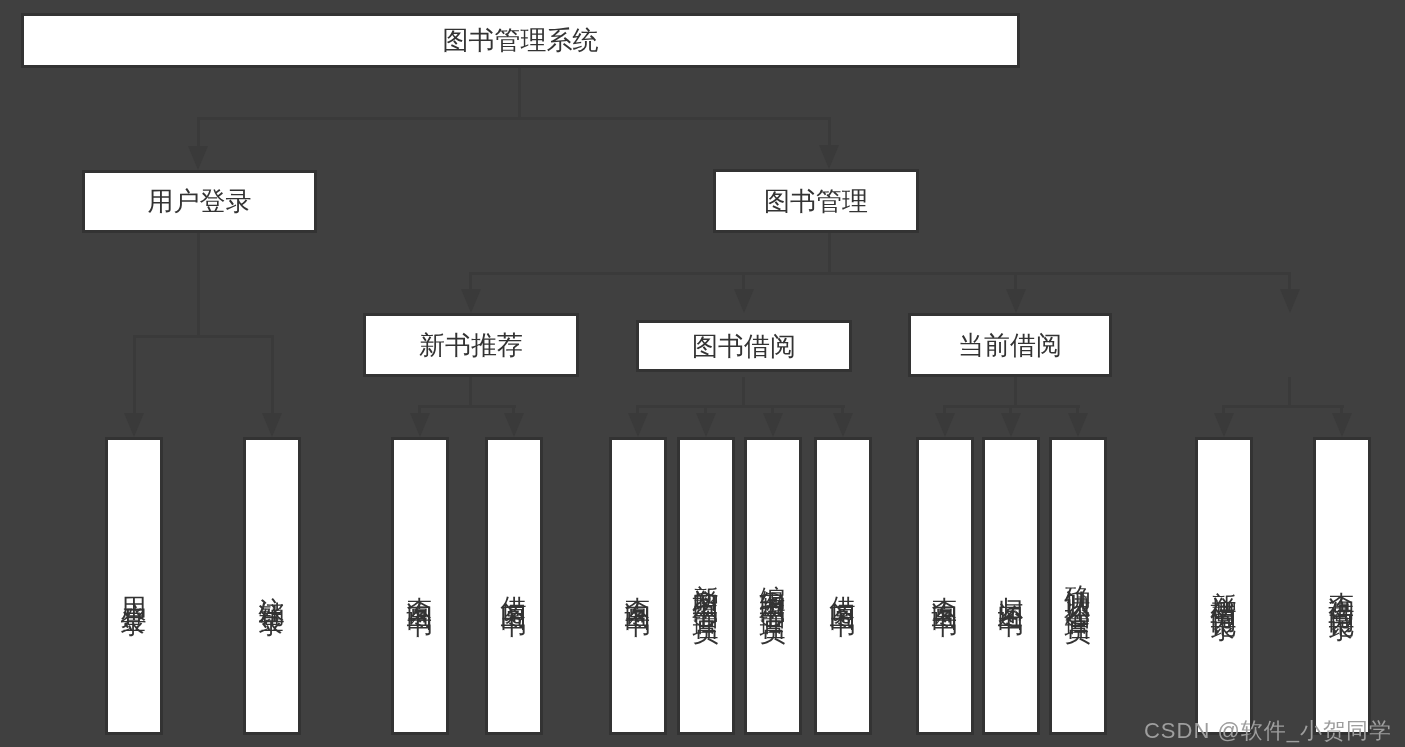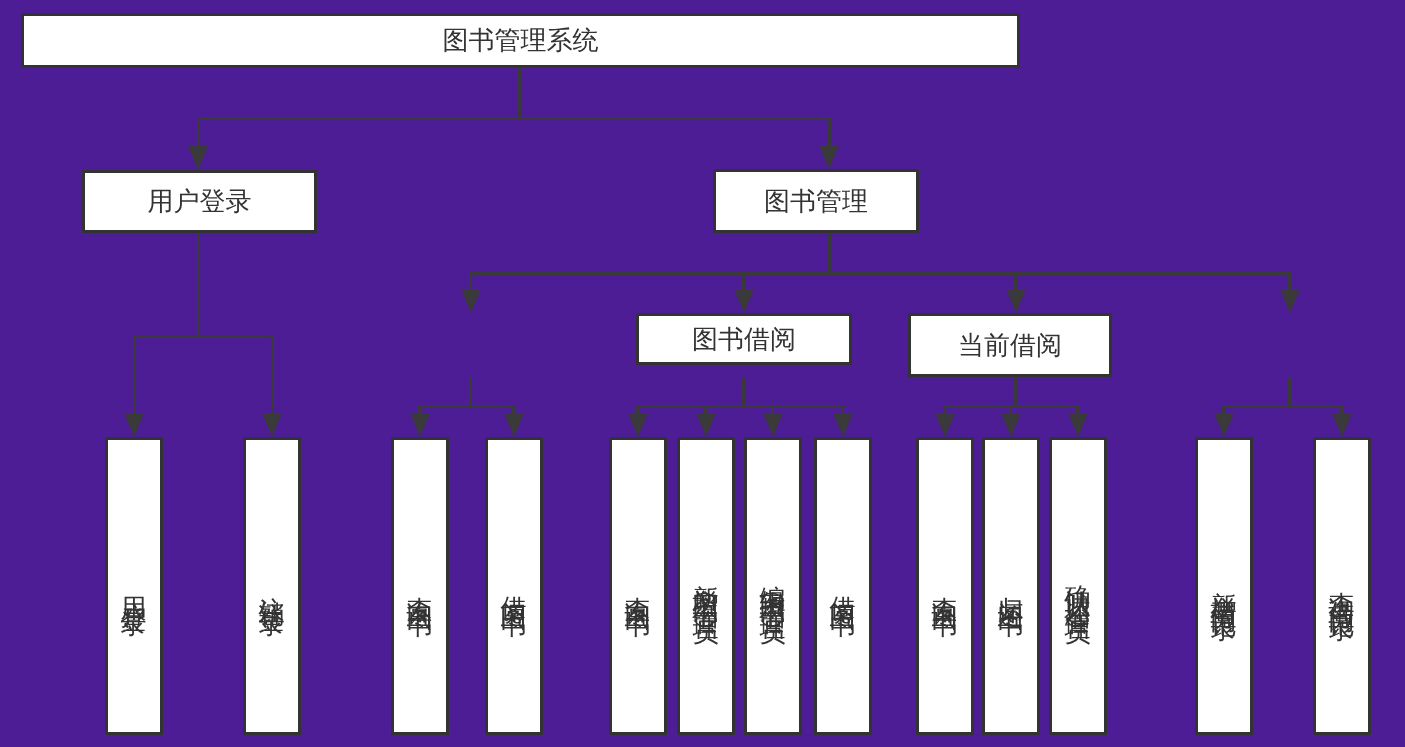--- a/index.html
+++ b/index.html
@@ -1,19 +1,19 @@
 <!DOCTYPE html>
 <html><head>
 <meta charset="utf-8">
 <style>
   html,body{margin:0;padding:0;background:#ffffff;}
   .canvas{
     position:relative;
     width:1405px;height:747px;
-    background:#4c1d95;
+    background:#404040;
     font-family:"Liberation Sans","DejaVu Sans",sans-serif;
     overflow:hidden;
   }
   .box{
     position:absolute;
     box-sizing:border-box;
     border:3px solid #333333;
     background:#ffffff;
     display:flex;
     align-items:center;
@@ -61,21 +61,24 @@
     <span>图书管理系统</span>
   </div>
 
   <div class="box" style="left:82px;top:170px;width:235px;height:63px">
     <span>用户登录</span>
   </div>
   <div class="box" style="left:713px;top:169px;width:206px;height:64px">
     <span>图书管理</span>
   </div>
 
-  <div class="box" style="left:636px;top:313px;width:216px;height:52px">
+  <div class="box" style="left:363px;top:313px;width:216px;height:64px">
+    <span>新书推荐</span>
+  </div>
+  <div class="box" style="left:636px;top:320px;width:216px;height:52px">
     <span>图书借阅</span>
   </div>
   <div class="box" style="left:908px;top:313px;width:204px;height:64px">
     <span>当前借阅</span>
   </div>
 
   <div class="box leaf" style="left:105px">
     <span class="vt">用户登录</span>
   </div>
   <div class="box leaf" style="left:243px">
@@ -167,14 +170,15 @@
   <div class="vline" style="left:1076px;top:405px;height:10px"></div>
   <div class="ah" style="left:1068px;top:413px"></div>
 
   <div class="vline" style="left:1288px;top:377px;height:31px"></div>
   <div class="hline" style="left:1222px;top:405px;width:122px"></div>
   <div class="vline" style="left:1222px;top:405px;height:10px"></div>
   <div class="ah" style="left:1214px;top:413px"></div>
   <div class="vline" style="left:1340px;top:405px;height:10px"></div>
   <div class="ah" style="left:1332px;top:413px"></div>
 
+  <div class="watermark">CSDN @软件_小贺同学</div>
 
 </div>
 
 </body></html>

